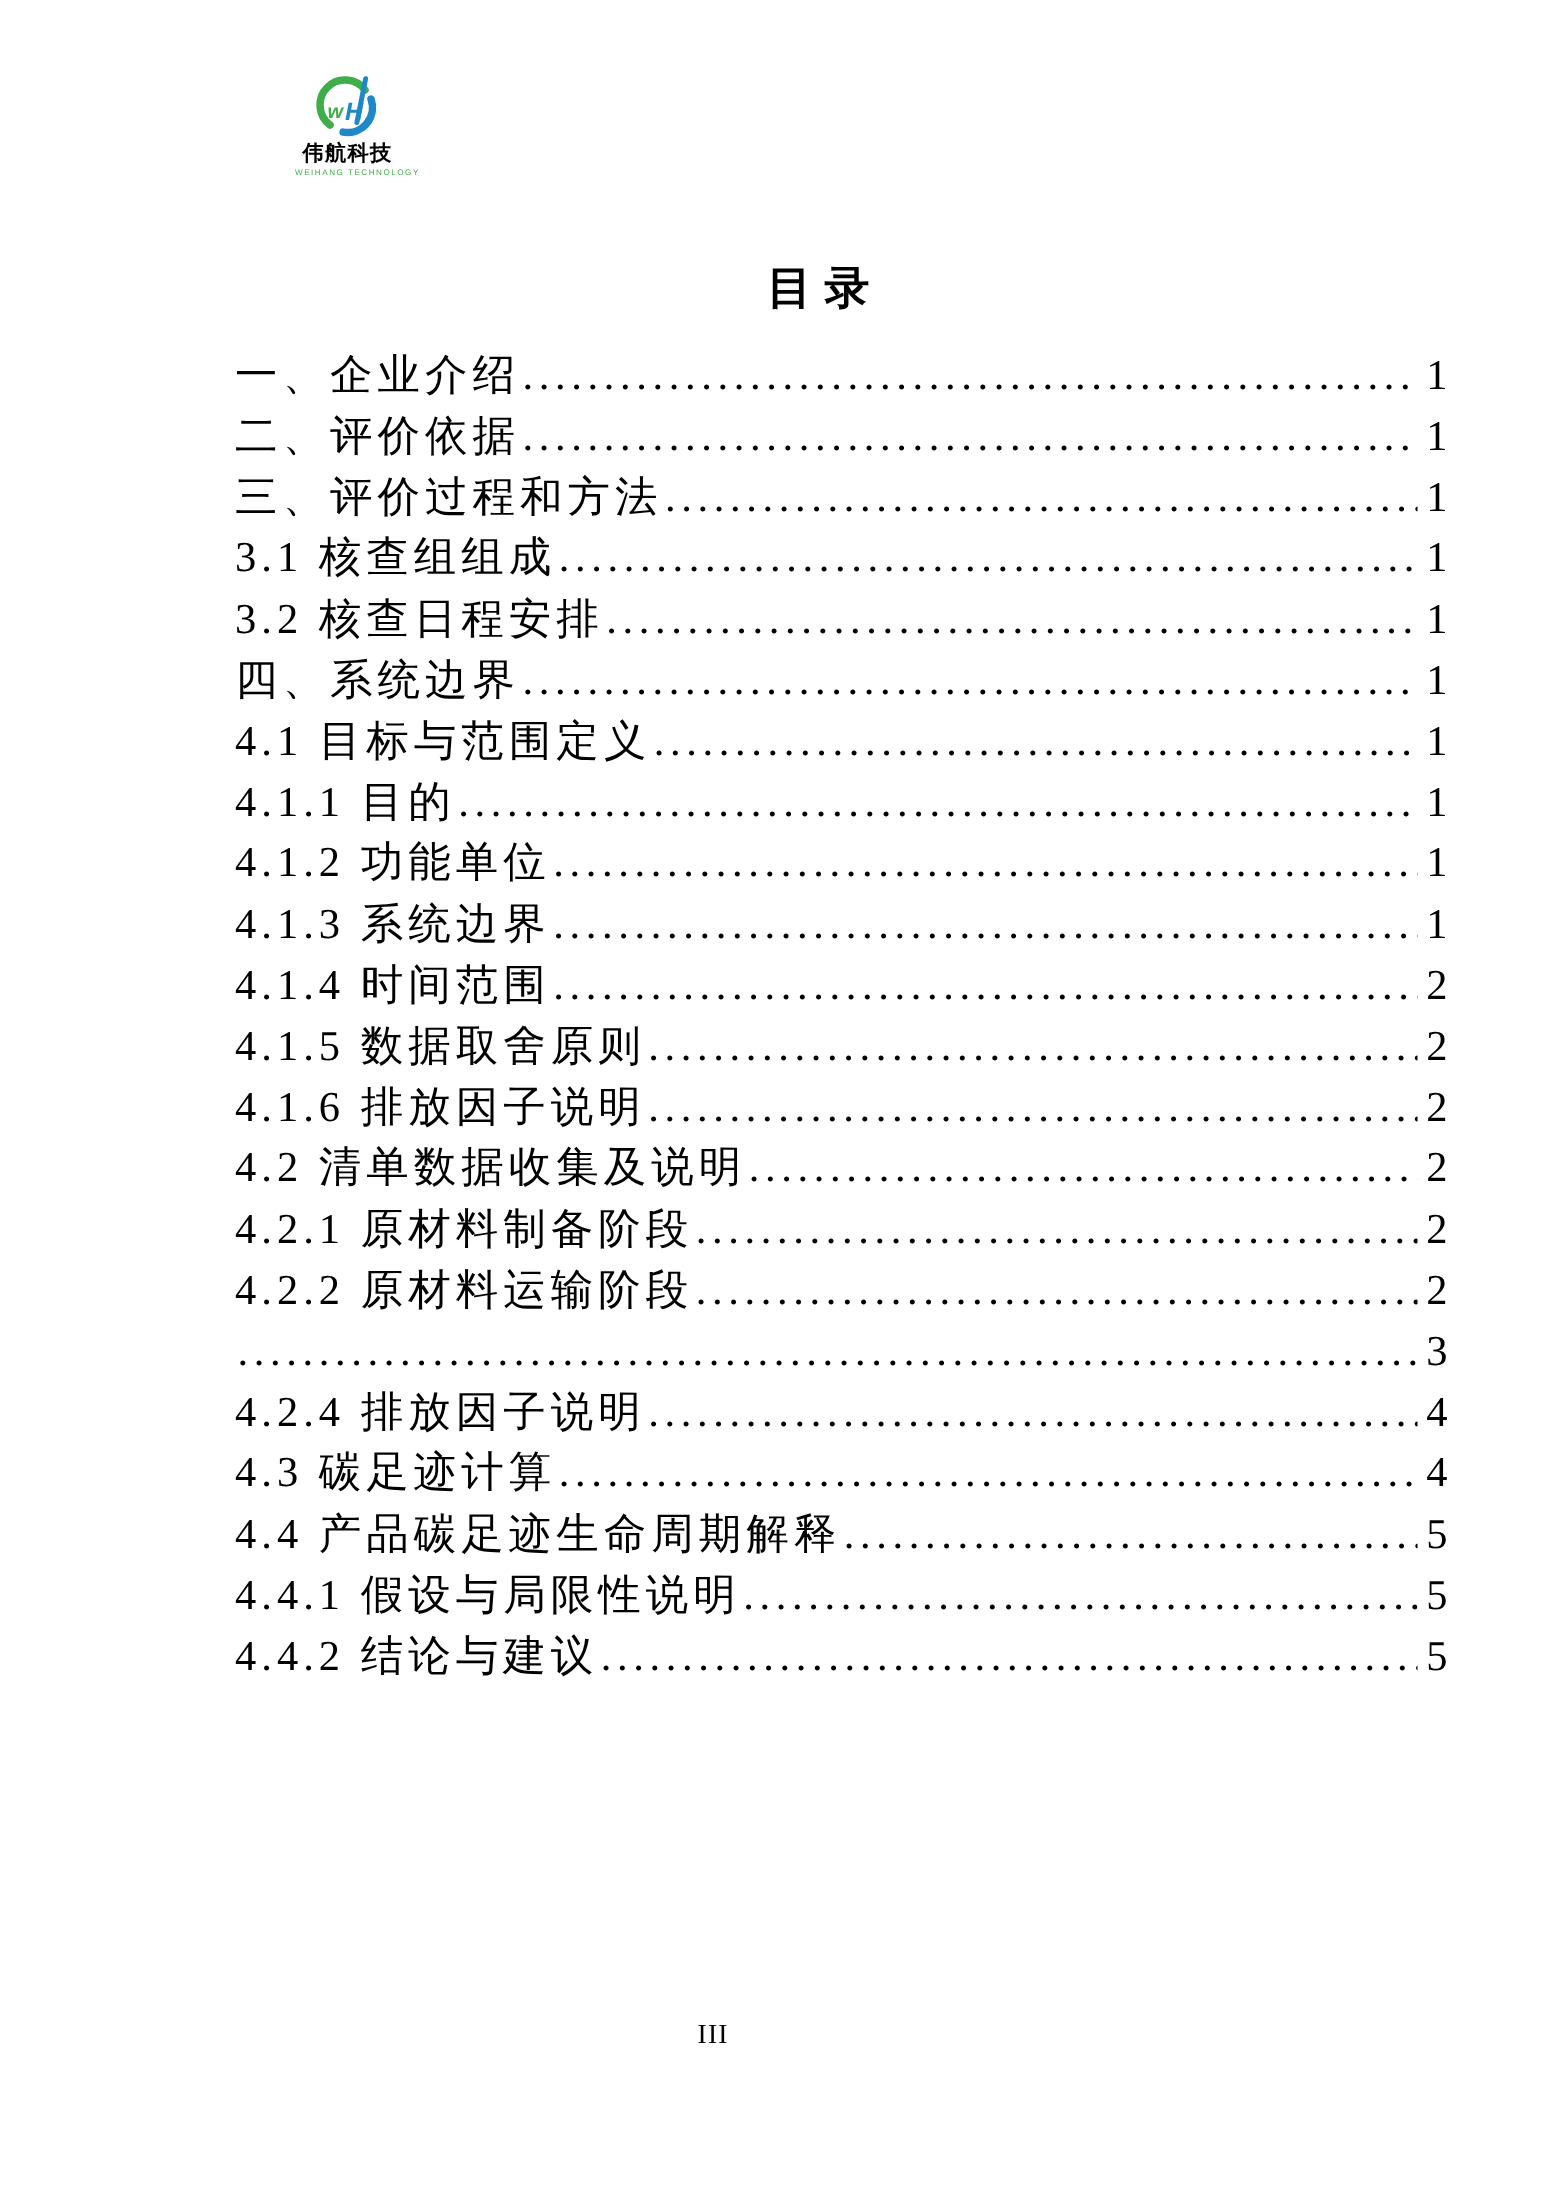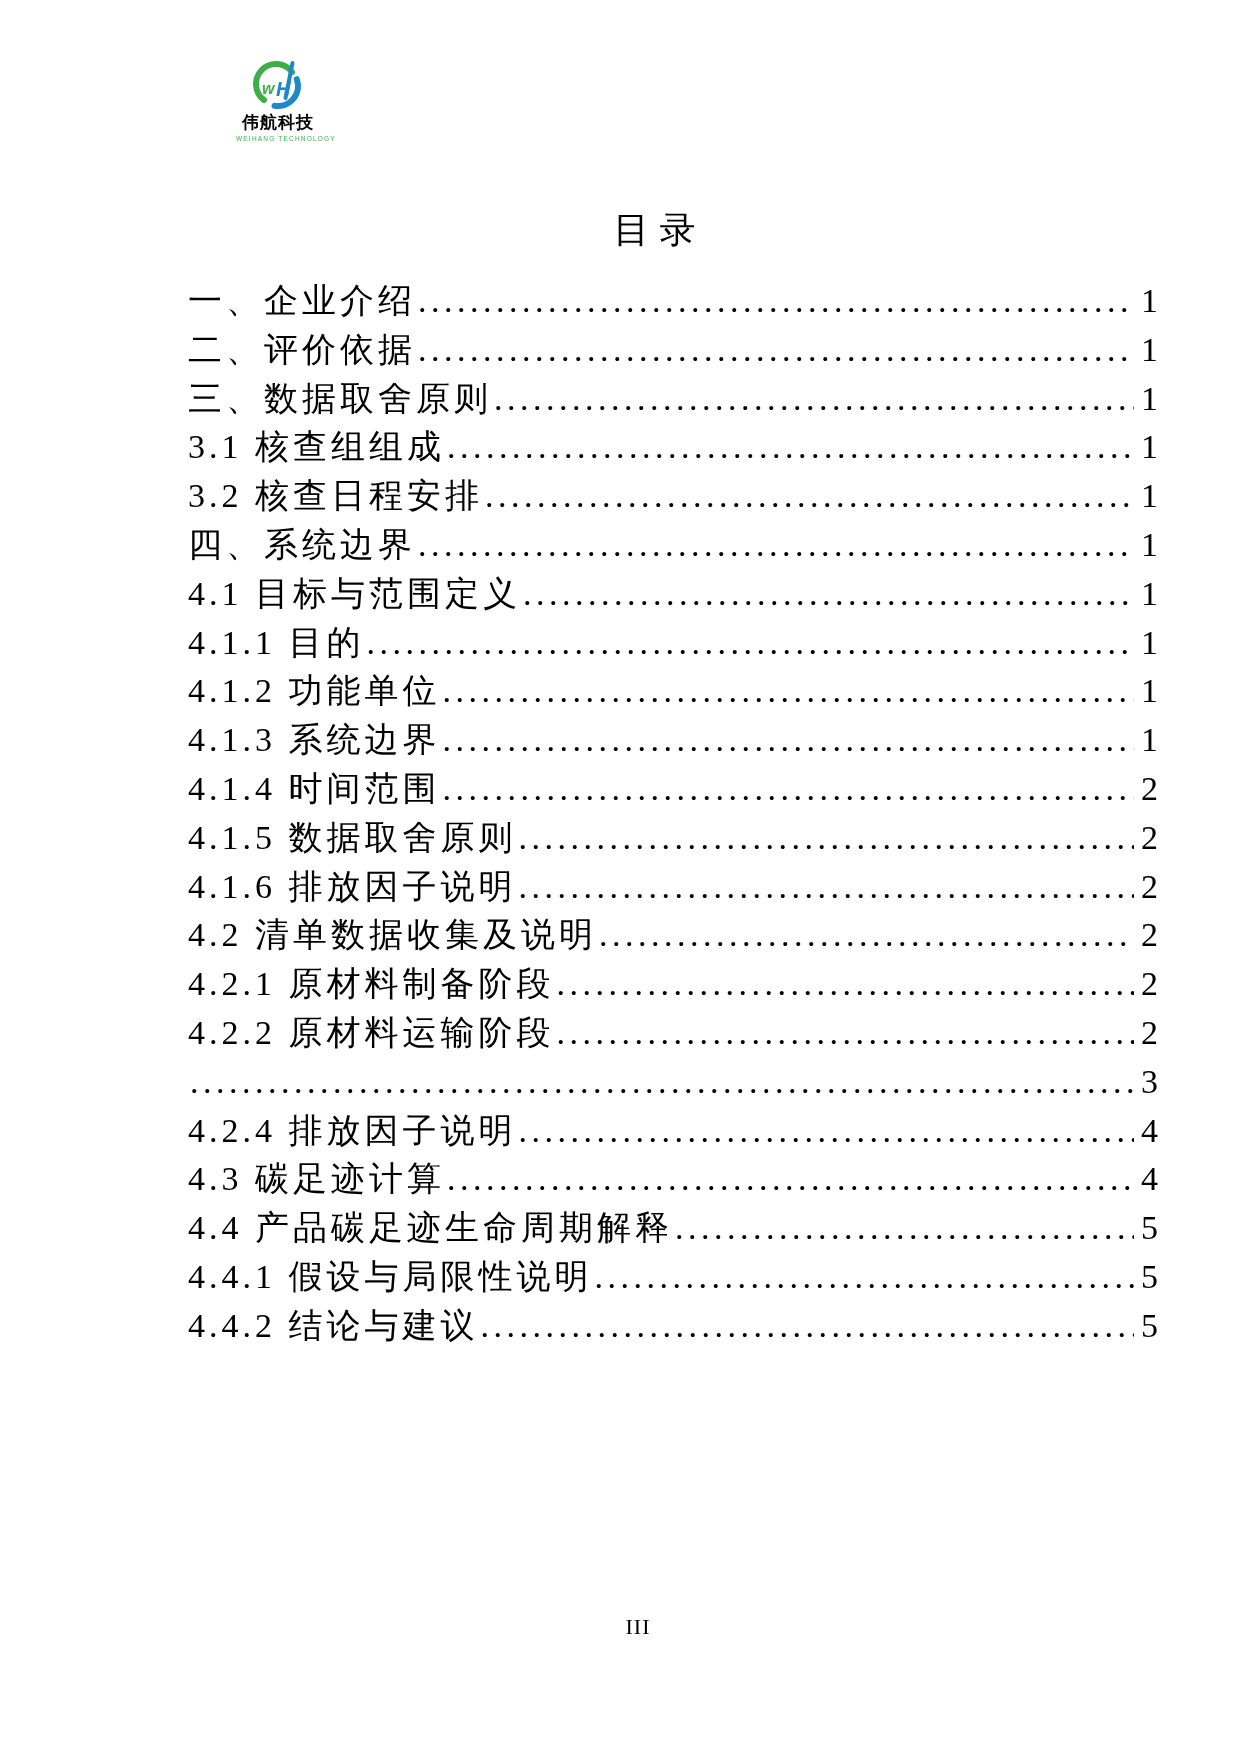--- a/index.html
+++ b/index.html
@@ -21,41 +21,41 @@
   .logo-en{
     font-family:"Liberation Sans","DejaVu Sans",sans-serif;
     font-size:6.5px;letter-spacing:1.2px;color:#3fae49;
     margin-top:1px;white-space:nowrap;
   }
 
   
   .doc-title{
     position:absolute;top:206px;left:0;right:0;box-sizing:border-box;
     padding-left:78px;margin:0;text-align:center;
-    font-size:36px;font-weight:normal;letter-spacing:10px;
+    font-size:36px;font-weight:bold;letter-spacing:10px;
   }
 
   
   .toc{position:absolute;left:188px;right:83px;top:277px;}
   .toc-row{
     display:flex;align-items:baseline;
     height:48.8px;line-height:48.8px;
     font-size:34px;white-space:nowrap;cursor:default;
   }
   .toc-label{flex:none;letter-spacing:4px;}
   .toc-leader{
     flex:1 1 auto;overflow:hidden;
     letter-spacing:4.5px;padding-left:2px;
   }
   .toc-page{flex:none;padding-left:7px;letter-spacing:0;}
 
   
   .footer{
     position:absolute;left:558px;top:1614px;width:160px;
-    text-align:center;font-size:22px;letter-spacing:1px;
+    font-size:22px;letter-spacing:1px;
   }
 </style>
 </head>
 <body>
 
 <div class="page">
 
   <div class="logo">
     <svg width="52" height="54" viewBox="0 0 52 54">
 
@@ -81,21 +81,21 @@
     <span class="toc-page">1</span>
   </div>
 
   <div class="toc-row">
     <span class="toc-label">二、评价依据</span>
     <span class="toc-leader">............................................................................................................................................</span>
     <span class="toc-page">1</span>
   </div>
 
   <div class="toc-row">
-    <span class="toc-label">三、数据取舍原则</span>
+    <span class="toc-label">三、评价过程和方法</span>
     <span class="toc-leader">............................................................................................................................................</span>
     <span class="toc-page">1</span>
   </div>
 
   <div class="toc-row">
     <span class="toc-label">3.1 核查组组成</span>
     <span class="toc-leader">............................................................................................................................................</span>
     <span class="toc-page">1</span>
   </div>
 

